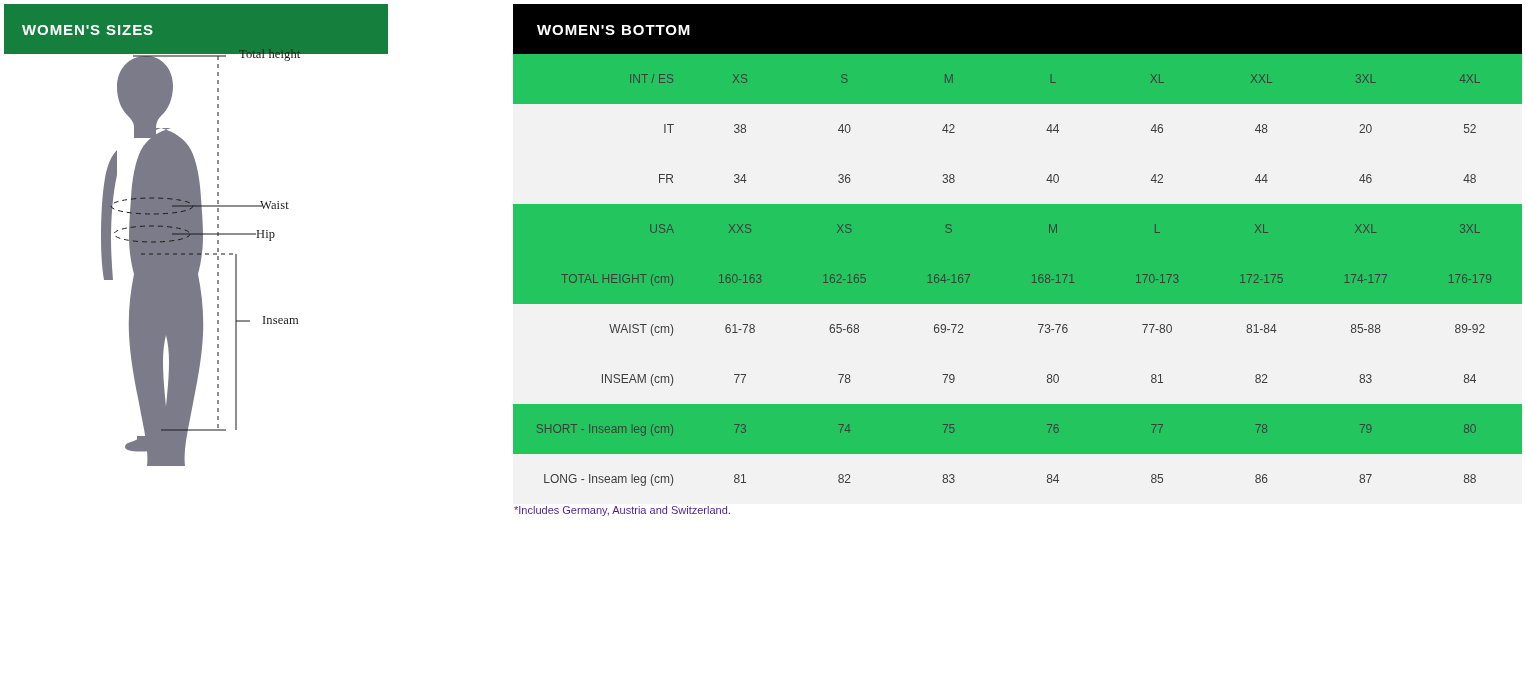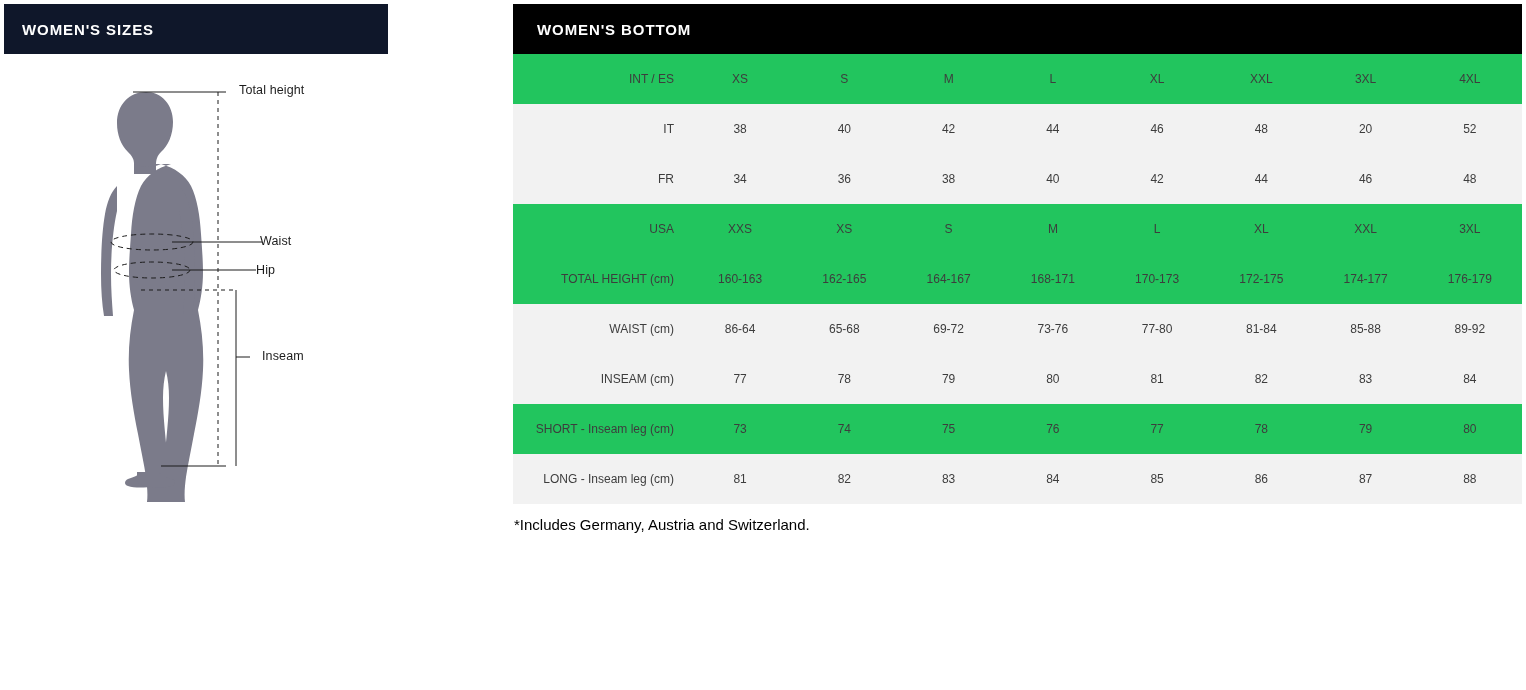--- a/index.html
+++ b/index.html
@@ -19,35 +19,35 @@
   }
 
   
   .left-panel {
     position: absolute;
     left: 4px;
     top: 4px;
     width: 384px;
   }
   .left-header {
-    background: #0f172a;
+    background: #15803d;
     color: #ffffff;
     height: 50px;
     display: flex;
     align-items: center;
     padding-left: 18px;
     font-size: 15px;
     font-weight: bold;
     letter-spacing: 0.06em;
   }
   .figure-area {
     position: relative;
     width: 384px;
     height: 420px;
-    margin-top: 36px;
+    font-family: Liberation Serif, serif;
   }
   .fig-label {
     position: absolute;
     font-size: 12.5px;
     color: #1c1c1c;
     white-space: nowrap;
     letter-spacing: 0.01em;
   }
 
   
@@ -87,24 +87,24 @@
     width: 175px;
     color: #3d3d3d;
   }
   table.size-table tr.shaded td {
     background: #f2f2f2;
   }
   table.size-table tr.plain td {
     background: #22c55e;
   }
   .footnote {
-    margin-top: 12px;
+    margin-top: 0;
     padding-left: 1px;
-    font-size: 15px;
-    color: #000000;
+    font-size: 11px;
+    color: #4c1d95;
   }
 </style>
 </head>
 <body>
 
 <div class="page">
 
   <div class="left-panel">
     <div class="left-header">
       <span>WOMEN'S SIZES</span>
@@ -213,21 +213,21 @@
             <td>162-165</td>
             <td>164-167</td>
             <td>168-171</td>
             <td>170-173</td>
             <td>172-175</td>
             <td>174-177</td>
             <td>176-179</td>
           </tr>
           <tr class="shaded">
             <td class="rowlabel">WAIST (cm)</td>
-            <td>86-64</td>
+            <td>61-78</td>
             <td>65-68</td>
             <td>69-72</td>
             <td>73-76</td>
             <td>77-80</td>
             <td>81-84</td>
             <td>85-88</td>
             <td>89-92</td>
           </tr>
           <tr class="shaded">
             <td class="rowlabel">INSEAM (cm)</td>

